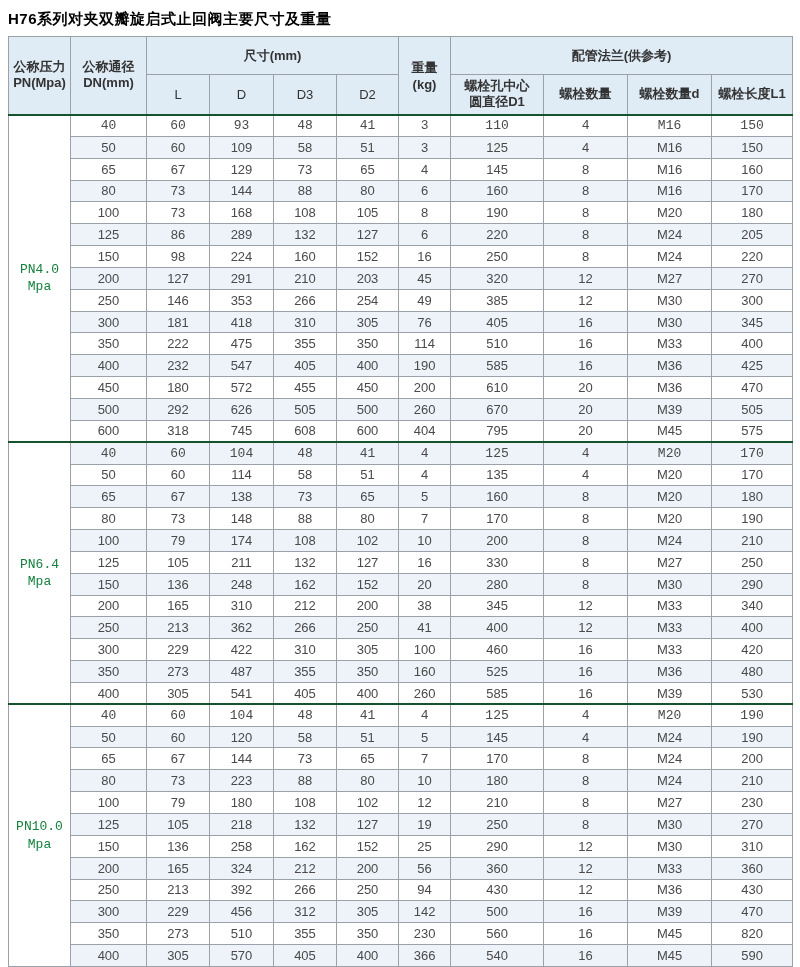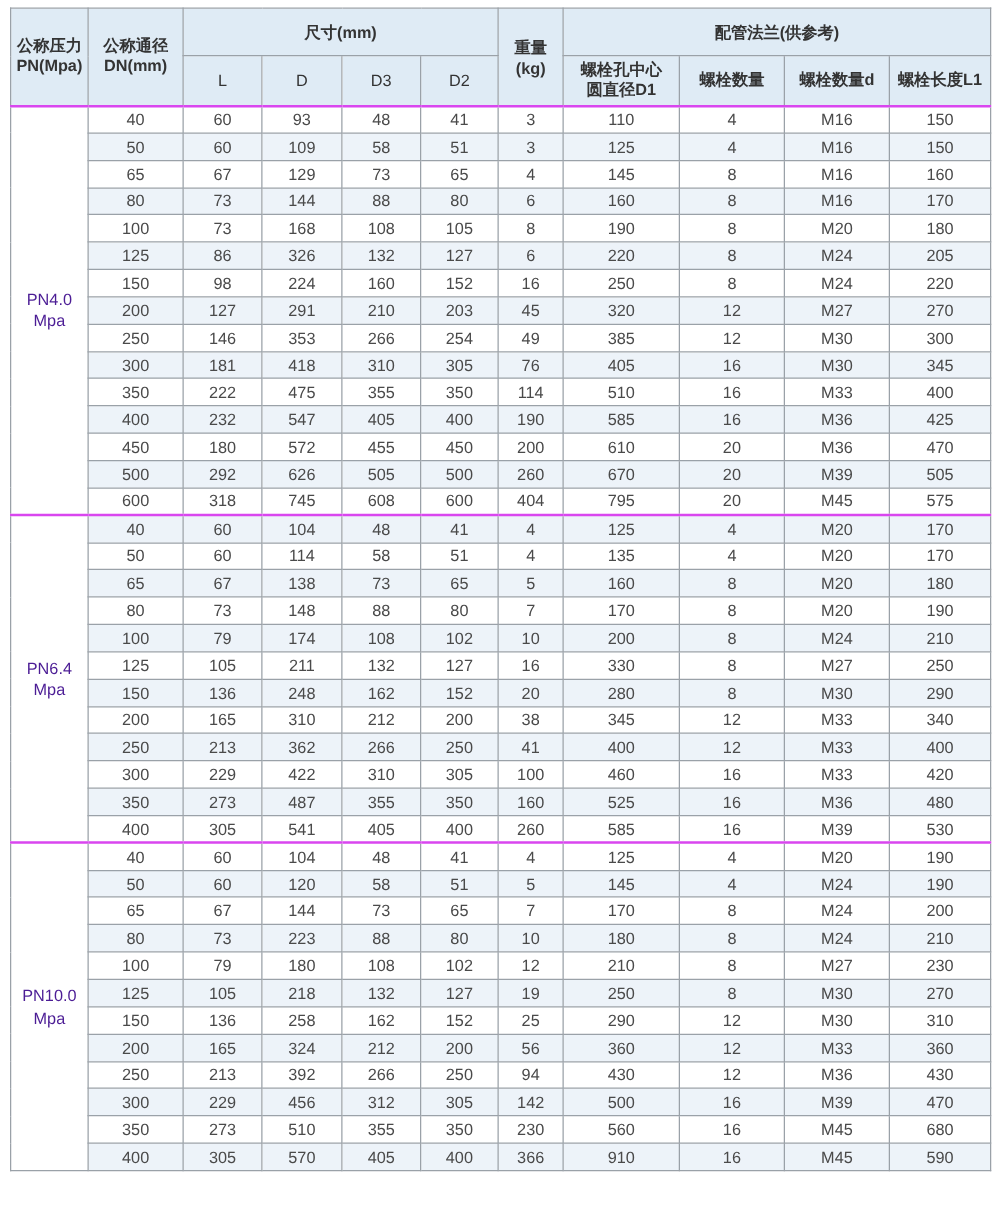--- a/index.html
+++ b/index.html
@@ -43,31 +43,32 @@
   .pre { white-space: pre-line; line-height: 1.25; }
   tbody td {
     font-size: 13px;
     color: #4a4a4a;
     height: 21.85px;
     line-height: 1;
     background: #ffffff;
   }
   tbody td.pressure-cell {
     background: #ffffff;
-    color: #4c1d95;
+    color: #15803d;
     white-space: pre-line;
     line-height: 1.35;
   }
   tr.alt td:not(.pressure-cell) { background: #edf3f9; }
-  tbody tr.sec-first td { border-top: 2px solid #d946ef; }
+  tbody tr.sec-first td { border-top: 2px solid #14532d; font-family: Liberation Mono, monospace; }
 </style>
 </head>
 <body>
 
 <div class="page">
+  <div class="title">H76系列对夹双瓣旋启式止回阀主要尺寸及重量</div>
 
   <table id="dim-table">
     <colgroup>
       <col style="width:62px">
         <col style="width:76px">
       <col style="width:63px">
         <col style="width:64px">
         <col style="width:63px">
         <col style="width:62px">
       <col style="width:52px">
@@ -157,21 +158,21 @@
           <td>105</td>
           <td>8</td>
           <td>190</td>
           <td>8</td>
           <td>M20</td>
           <td>180</td>
         </tr>
         <tr class="alt">
           <td>125</td>
           <td>86</td>
-          <td>326</td>
+          <td>289</td>
           <td>132</td>
           <td>127</td>
           <td>6</td>
           <td>220</td>
           <td>8</td>
           <td>M24</td>
           <td>205</td>
         </tr>
         <tr>
           <td>150</td>
@@ -556,29 +557,29 @@
         <tr>
           <td>350</td>
           <td>273</td>
           <td>510</td>
           <td>355</td>
           <td>350</td>
           <td>230</td>
           <td>560</td>
           <td>16</td>
           <td>M45</td>
-          <td>680</td>
+          <td>820</td>
         </tr>
         <tr class="alt">
           <td>400</td>
           <td>305</td>
           <td>570</td>
           <td>405</td>
           <td>400</td>
           <td>366</td>
-          <td>910</td>
+          <td>540</td>
           <td>16</td>
           <td>M45</td>
           <td>590</td>
         </tr>
       </tbody>
     </table>
 </div>
 
 </body></html>

